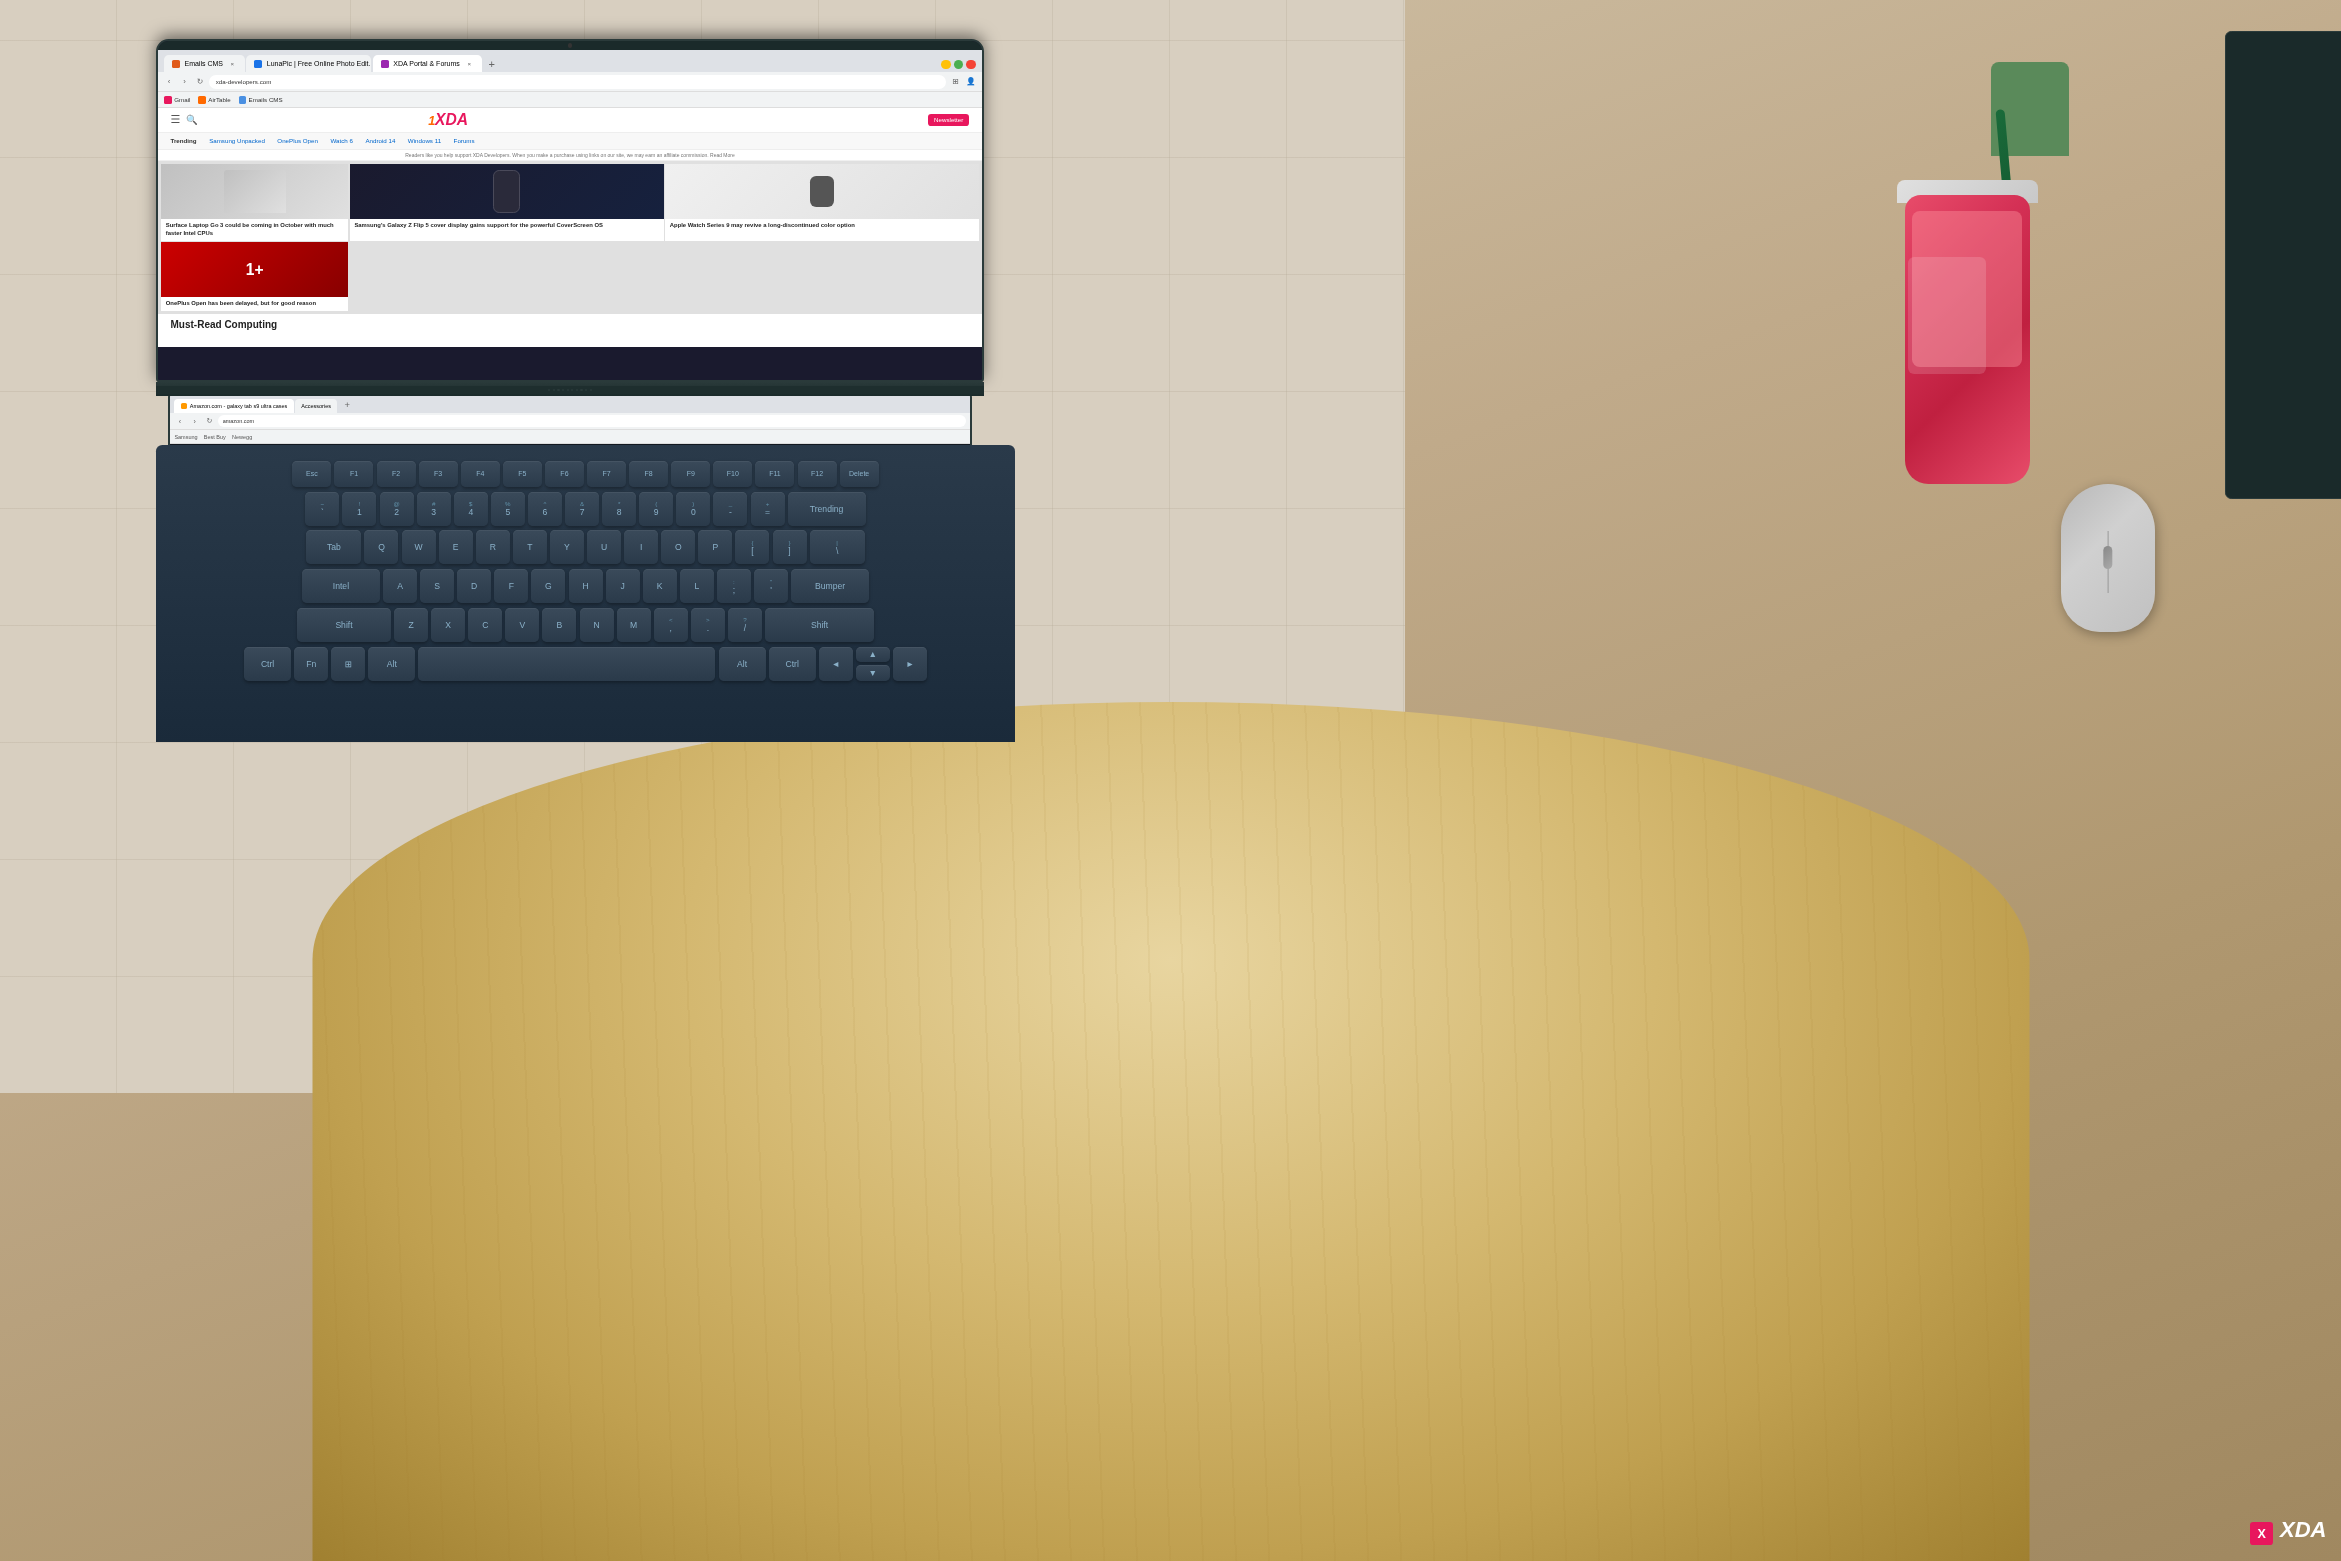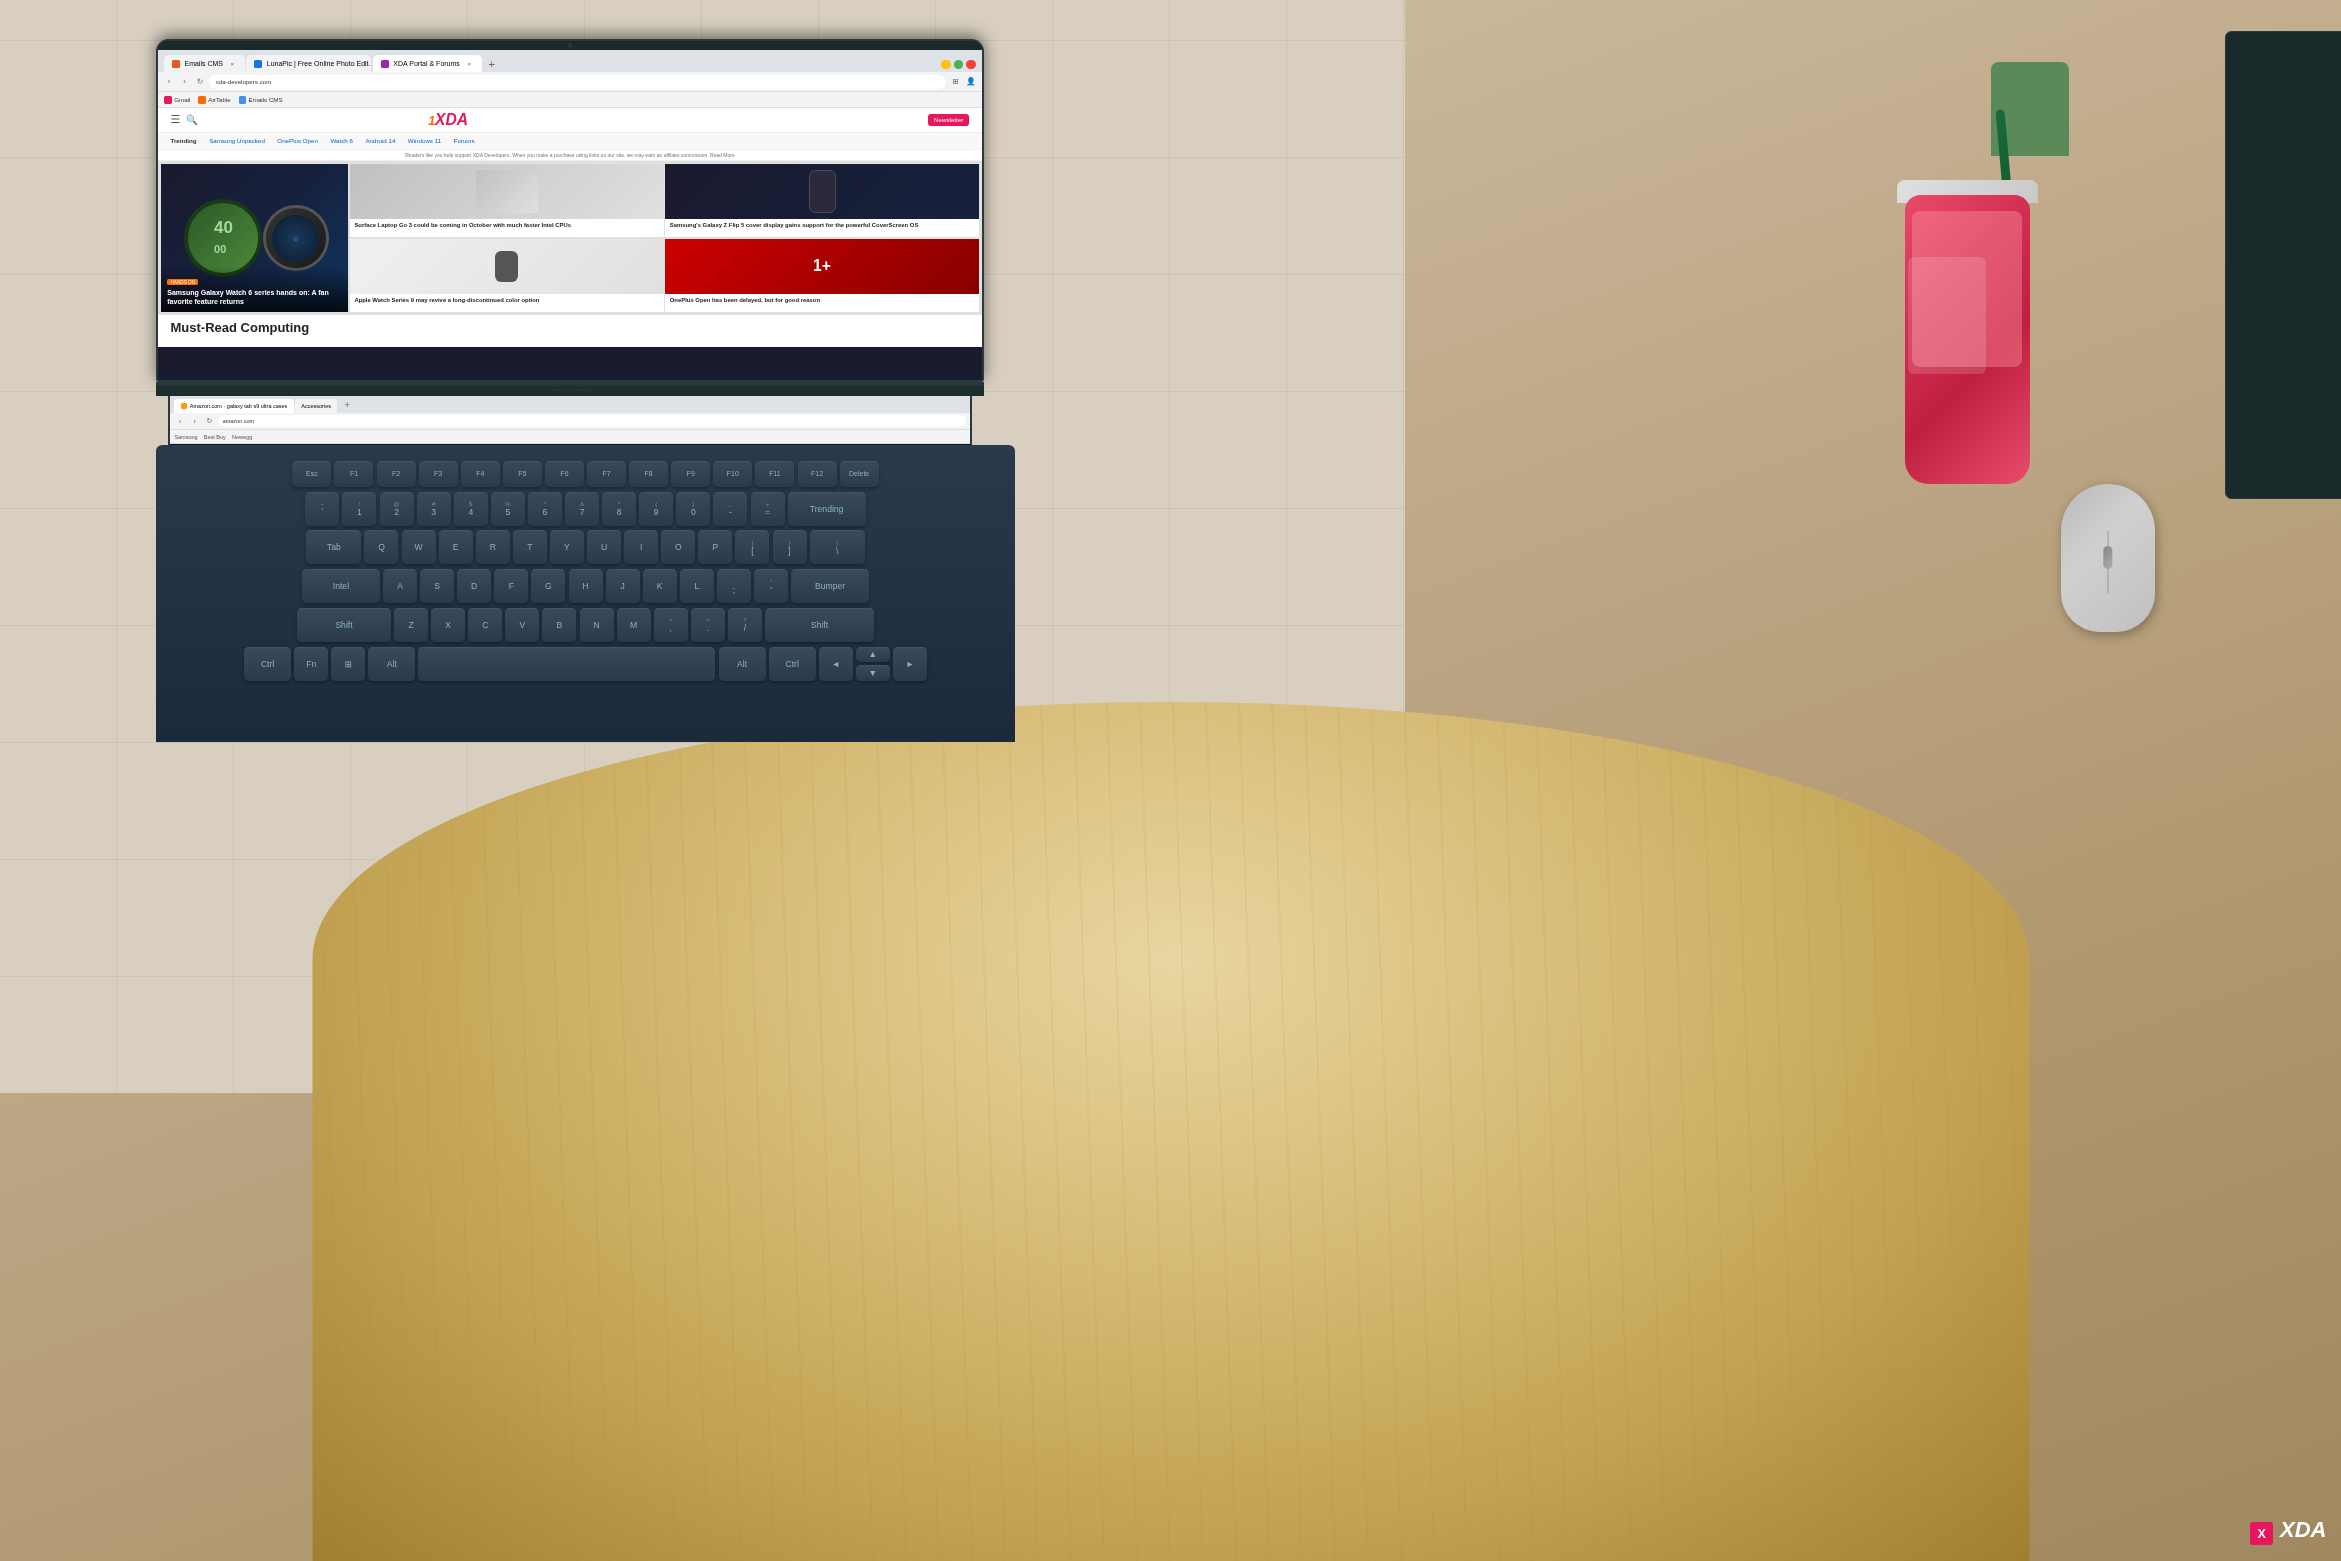--- a/index.html
+++ b/index.html
@@ -465,21 +465,21 @@
       font-weight: bold;
       color: #222;
       line-height: 1.3;
     }
 
     .must-read-section {
       padding: 4.7px 12.5px 0;
     }
 
     .section-title {
-      font-size: 13px;
+      font-size: 10px;
       font-weight: bold;
       color: #222;
       margin-bottom: 3.1px;
     }
 
     
     .laptop-lower-screen {
       position: absolute;
       top: 355px;
       left: 11.7px;
@@ -1208,36 +1208,20 @@
               <span class="trending-item">Windows 11</span>
               <span class="trending-item">Forums</span>
             </div>
 
             <div class="affiliate-notice">
               <span>Readers like you help support XDA Developers. When you make a purchase using links on our site, we may earn an affiliate commission. Read More</span>
             </div>
 
             <div class="xda-articles-grid">
 
-              <div class="article-main">
-                <div class="watch-img">
-                  <div class="watch-circle-1">
-                    <span style="font-size:17px;font-weight:900;color:#a8d4a0;">40<br><span style="font-size:11px;">00</span></span>
-                  </div>
-                  <div class="watch-circle-2">
-                    <div class="watch-face">
-                      <span style="color:#4a8aaa;font-size:6.2px;">⊙</span>
-                    </div>
-                  </div>
-                </div>
-                <div class="article-overlay">
-                  <div class="article-badge">HANDS ON</div>
-                  <div class="article-title">Samsung Galaxy Watch 6 series hands on: A fan favorite feature returns</div>
-                </div>
-              </div>
 
               <div class="article-small">
                 <div class="article-small-img">
                   <div class="surface-img">
                     <div style="width:62px;height:43px;background:linear-gradient(135deg,#c0c0c0,#e0e0e0);border-radius:3.1px 3.1px 0 0;"></div>
                   </div>
                 </div>
                 <div class="article-small-text">Surface Laptop Go 3 could be coming in October with much faster Intel CPUs</div>
               </div>
 

